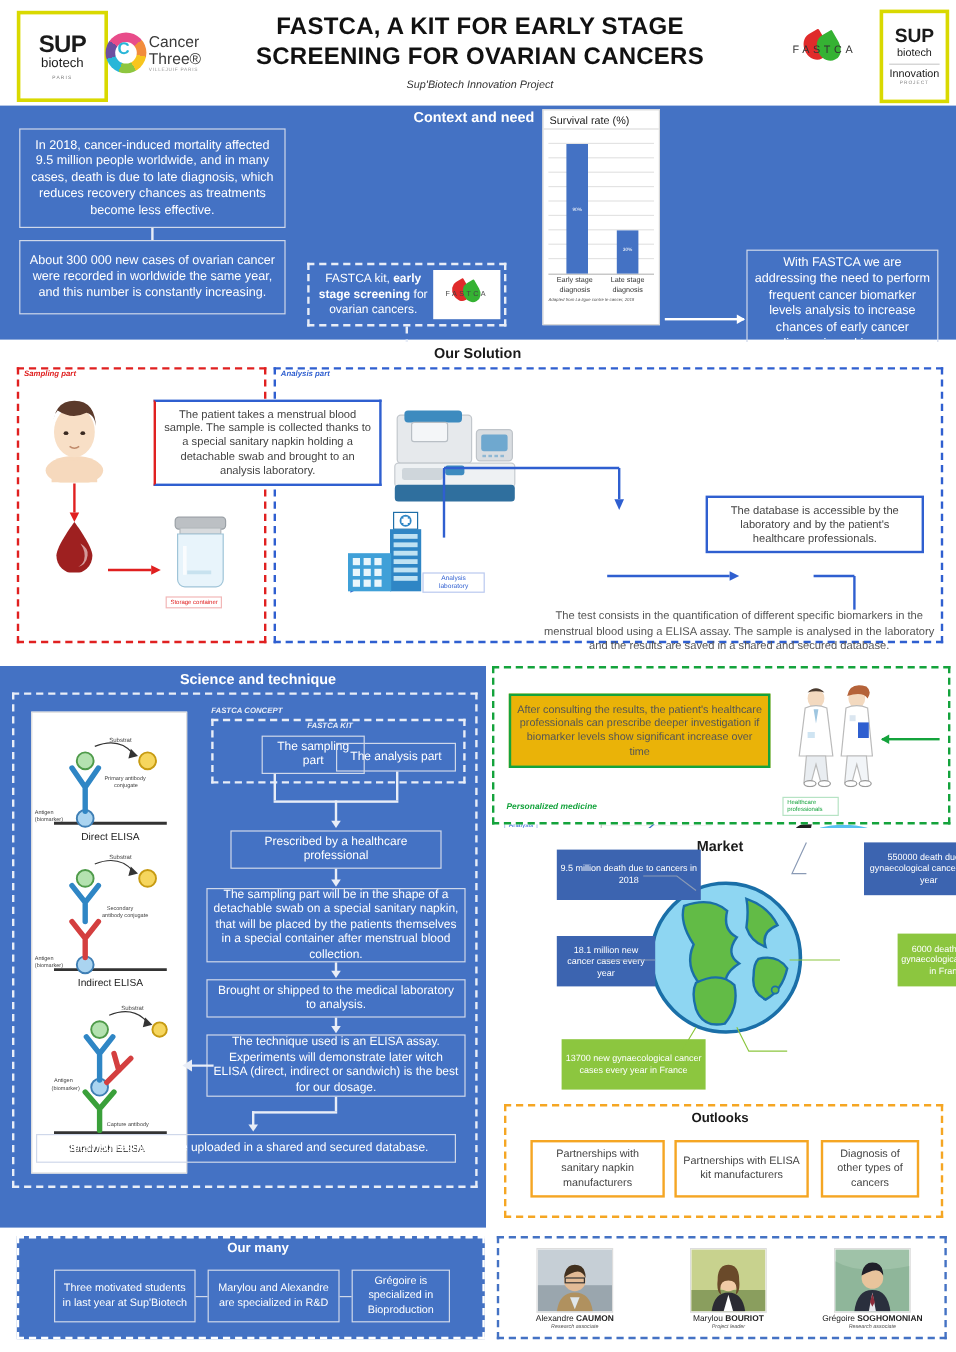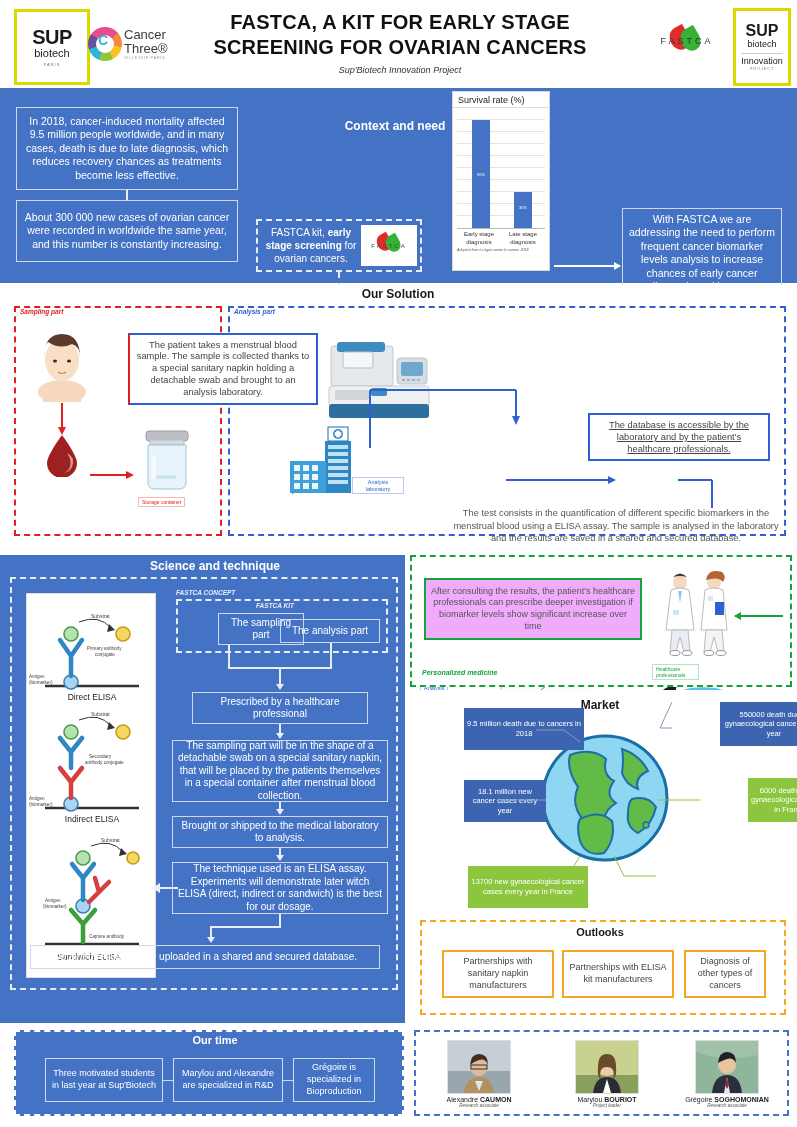--- a/index.html
+++ b/index.html
@@ -36,21 +36,21 @@
   .logo-sbi .l1{font-size:16px;font-weight:bold;color:#1a1a1a;line-height:1;}
   .logo-sbi .l2{font-size:9px;color:#1a1a1a;line-height:1.2;}
   .logo-sbi .l3{font-size:9px;color:#1a1a1a;border-top:1px solid #ccc;margin-top:3px;padding-top:2px;}
   .logo-sbi .l4{font-size:4px;color:#888;letter-spacing:.8px;}
   .sec-title{color:#fff;font-weight:bold;font-size:12px;text-align:center;}
   .wbox{border:1px solid #cfd8ea;color:#fff;font-size:10.5px;line-height:1.28;text-align:center;
         display:flex;align-items:center;justify-content:center;padding:4px 6px;box-sizing:border-box;}
 
   
   .ctx{position:absolute;left:0;top:88px;width:797px;height:195px;background:#4472C4;}
-  .ctx-title{position:absolute;left:310px;top:3px;width:170px;margin-top:28px;}
+  .ctx-title{position:absolute;left:310px;top:3px;width:170px;}
   .ctx-b1{position:absolute;left:16px;top:19px;width:222px;height:83px;}
   .ctx-b2{position:absolute;left:16px;top:112px;width:222px;height:62px;}
   .ctx-connector{position:absolute;left:126px;top:102px;width:2px;height:10px;background:#e8edf7;}
   .kitbox{position:absolute;left:256px;top:131px;width:166px;height:53px;border:2px dashed #e8edf7;box-sizing:border-box;
           display:flex;align-items:center;padding:3px;}
   .kit-txt{flex:1;color:#fff;font-size:10px;line-height:1.3;text-align:center;}
   .kit-txt b{font-weight:bold;}
   .kit-logo{width:56px;height:41px;background:#fff;position:relative;display:flex;align-items:center;justify-content:center;}
   .kit-logo .fw{font-size:6px;letter-spacing:2px;color:#444;position:relative;z-index:3;}
   .kit-drops{position:absolute;left:16px;top:8px;width:28px;height:22px;}
@@ -87,39 +87,39 @@
   .cap-blue{position:absolute;font-size:5.5px;color:#2f5fd0;border:1px solid #b9c9ef;background:#fff;padding:1px 3px;text-align:center;line-height:1.2;}
   .sol-txt{position:absolute;left:128px;top:48px;width:190px;height:72px;background:#fff;border:2px solid #e02020;
            box-sizing:border-box;font-size:9.3px;color:#444;line-height:1.26;text-align:center;display:flex;align-items:center;padding:3px 5px;}
   .sol-txt .inner{width:100%;}
   .sol-txt.blue-edge{border-right:2px solid #2f5fd0;border-top:2px solid #2f5fd0;border-bottom:2px solid #2f5fd0;}
   .machine{position:absolute;left:325px;top:55px;width:110px;height:82px;}
   .hospital{position:absolute;left:288px;top:140px;width:74px;height:68px;}
   .resultchart{position:absolute;left:487px;top:382px;width:112px;height:85px;}
   .cloud-db{position:absolute;left:645px;top:390px;width:92px;height:72px;}
   .db-box{position:absolute;left:588px;top:128px;width:182px;height:48px;background:#fff;border:2px solid #2f5fd0;
-          box-sizing:border-box;font-size:9.3px;color:#444;line-height:1.3;text-align:center;display:flex;align-items:center;padding:3px 4px;text-decoration:underline;}
+          box-sizing:border-box;font-size:9.3px;color:#444;line-height:1.3;text-align:center;display:flex;align-items:center;padding:3px 4px;}
   .sol-para{position:absolute;left:448px;top:222px;width:336px;font-size:9.3px;color:#555;line-height:1.35;text-align:center;}
 
   
   .sci{position:absolute;left:0;top:555px;width:405px;height:468px;background:#4472C4;}
   .sci-title{position:absolute;left:115px;top:4px;width:200px;}
   .sci-dash{position:absolute;left:10px;top:22px;width:388px;height:413px;border:2px dashed #e8edf7;box-sizing:border-box;}
   .elisa-card{position:absolute;left:26px;top:38px;width:130px;height:385px;background:#fff;border:1px solid #ddd;box-sizing:border-box;}
   .concept-lab{position:absolute;left:176px;top:34px;font-size:6.5px;font-style:italic;font-weight:bold;color:#e8edf7;}
   .kit-dash{position:absolute;left:176px;top:44px;width:212px;height:54px;border:2px dashed #e8edf7;box-sizing:border-box;}
   .kit-lab{position:absolute;left:256px;top:47px;font-size:6.5px;font-style:italic;font-weight:bold;color:#e8edf7;}
   .fbox{position:absolute;border:1px solid #cfd8ea;color:#fff;font-size:10px;line-height:1.25;text-align:center;
         display:flex;align-items:center;justify-content:center;padding:3px 4px;box-sizing:border-box;}
   .fline{position:absolute;background:#e8edf7;}
   .farrow{position:absolute;width:0;height:0;border-left:4px solid transparent;border-right:4px solid transparent;border-top:6px solid #e8edf7;}
 
   
   .pm{position:absolute;left:410px;top:555px;width:382px;height:132px;background:#fff;border:2px dashed #14a33c;box-sizing:border-box;}
-  .pm-txt{position:absolute;left:424px;top:578px;width:218px;height:62px;background:#f0abfc;border:2px solid #14a33c;
+  .pm-txt{position:absolute;left:424px;top:578px;width:218px;height:62px;background:#eab308;border:2px solid #14a33c;
           box-sizing:border-box;font-size:9px;color:#555;line-height:1.3;text-align:center;display:flex;align-items:center;padding:3px 5px;}
   .pm-lab{position:absolute;left:422px;top:669px;font-size:7px;font-style:italic;font-weight:bold;color:#14a33c;}
   .hp-figs{position:absolute;left:660px;top:570px;width:78px;height:86px;}
   .hp-cap{position:absolute;left:652px;top:664px;font-size:5px;color:#14a33c;border:1px solid #b6e3c4;background:#fff;padding:1px 3px;}
   .pm-arrow{position:absolute;left:735px;top:615px;width:48px;height:2px;background:#14a33c;}
   .pm-arrow::after{content:"";position:absolute;left:-1px;top:-3px;border-right:7px solid #14a33c;border-top:4px solid transparent;border-bottom:4px solid transparent;}
 
   
   .market{position:absolute;left:410px;top:690px;width:382px;height:222px;background:#fff;}
   .market-title{position:absolute;left:540px;top:698px;width:120px;text-align:center;font-weight:bold;font-size:12px;color:#1a1a1a;}
@@ -567,21 +567,21 @@
     <path d="M246 186 h-32 l-10 -20" stroke="#8cc63f" stroke-width="1" fill="none"></path>
   </svg>
 
   <div class="out"></div>
   <div class="out-title">Outlooks</div>
   <div class="obox" style="left:442px;top:950px;width:112px;height:48px;">Partnerships with sanitary napkin manufacturers</div>
   <div class="obox" style="left:562px;top:950px;width:112px;height:48px;">Partnerships with ELISA kit manufacturers</div>
   <div class="obox" style="left:684px;top:950px;width:82px;height:48px;">Diagnosis of other types of cancers</div>
 
   <div class="team"></div>
-  <div class="team-title">Our time</div>
+  <div class="team-title">Our many</div>
   <div class="tbox" style="left:45px;top:1058px;width:118px;height:44px;">Three motivated students in last year at Sup'Biotech</div>
   <div class="tconn" style="left:163px;top:1080px;width:10px;"></div>
   <div class="tbox" style="left:173px;top:1058px;width:110px;height:44px;">Marylou and Alexandre are specialized in R&amp;D</div>
   <div class="tconn" style="left:283px;top:1080px;width:10px;"></div>
   <div class="tbox" style="left:293px;top:1058px;width:82px;height:44px;">Grégoire is specialized in Bioproduction</div>
 
   <div class="people"></div>
 
   <div class="person" style="left:424px;top:1040px;">
     <div class="photo">

